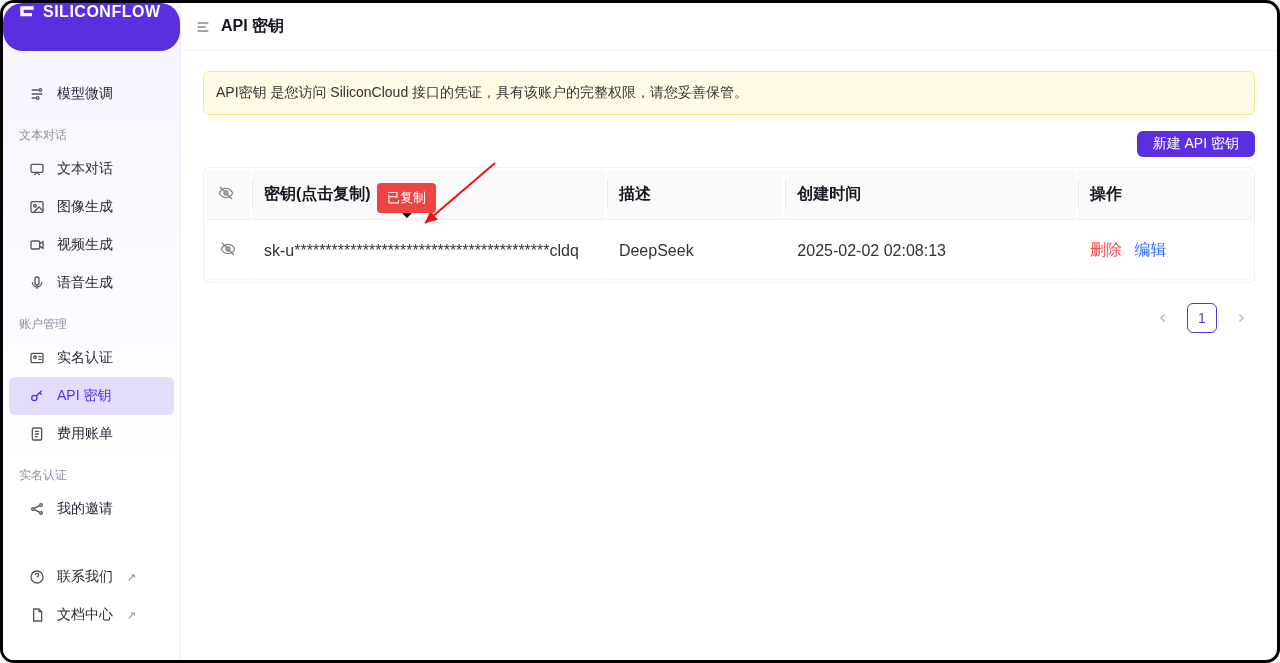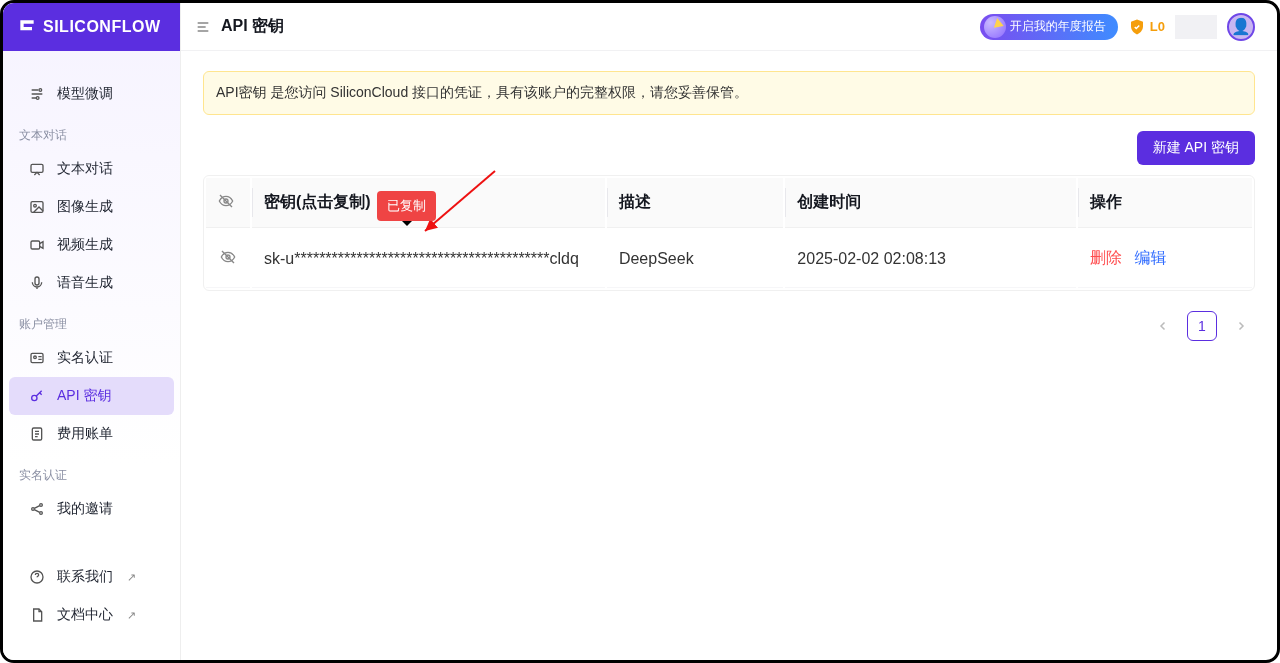--- a/index.html
+++ b/index.html
@@ -1,21 +1,21 @@
 <!DOCTYPE html>
 <html><head>
 <meta charset="utf-8">
 <style>
   * { box-sizing: border-box; margin: 0; padding: 0; }
   html, body { width: 1280px; height: 663px; font-family: -apple-system, "Segoe UI", "PingFang SC", "Microsoft YaHei", sans-serif; background: #fff; overflow: hidden; }
   body { border: 3px solid #000; border-radius: 14px; position: relative; }
 
   
   .sidebar { position: absolute; left: 0; top: 0; width: 178px; height: 100%; background: linear-gradient(180deg, #f6f3ff 0%, #ffffff 70%); border-right: 1px solid #eee; }
-  .brand { height: 48px; background: #5b2ee0; display: flex; align-items: center; padding-left: 14px; color: #fff; font-weight: 700; font-size: 16px; letter-spacing: 0.5px; gap: 6px; }
+  .brand { height: 48px; background: #5b2ee0; display: flex; align-items: flex-start; padding-left: 14px; color: #fff; font-weight: 700; font-size: 16px; letter-spacing: 0.5px; gap: 6px; border-radius: 20px; }
   .brand svg { width: 20px; height: 20px; }
   .nav { padding-top: 24px; }
   .nav-section-title { font-size: 12px; color: #8a8fa3; padding: 14px 16px 6px; }
   .nav-item { display: flex; align-items: center; gap: 12px; height: 38px; padding: 0 20px; font-size: 14px; color: #1f2430; cursor: pointer; border-radius: 6px; margin: 0 6px; }
   .nav-item.active { background: #e4dcfb; color: #5b2ee0; font-weight: 500; }
   .nav-item .ico { width: 16px; height: 16px; display: inline-flex; align-items: center; justify-content: center; color: #555; }
   .nav-item.active .ico { color: #5b2ee0; }
   .nav-item .ext-arrow { font-size: 11px; color: #888; margin-left: 2px; }
   .nav-spacer { height: 30px; }
 
@@ -29,21 +29,21 @@
   .report-pill .wiz::after { content: ""; position: absolute; top: 2px; left: 9px; width: 0; height: 0; border-left: 5px solid transparent; border-right: 5px solid transparent; border-bottom: 9px solid #ffd34e; transform: rotate(-10deg); }
   .level-badge { display: flex; align-items: center; gap: 4px; color: #f59e0b; font-weight: 700; font-size: 13px; }
   .level-badge .shield { width: 18px; height: 18px; }
   .header .placeholder { width: 42px; height: 24px; background: #f1f1f4; }
   .avatar { width: 28px; height: 28px; border-radius: 50%; background: #c8b6f2; border: 2px solid #6f47e8; overflow: hidden; display: inline-flex; align-items: center; justify-content: center; font-size: 16px; }
 
   
   .main { position: absolute; left: 178px; right: 0; top: 48px; bottom: 0; padding: 20px 22px; overflow: auto; }
   .notice { background: #fffbe6; border: 1px solid #ffe58f; color: #333; font-size: 14px; padding: 12px 12px; border-radius: 6px; }
   .toolbar { display: flex; justify-content: flex-end; margin: 16px 0 10px; }
-  .btn-primary { background: #5b2ee0; color: #fff; font-size: 14px; border: none; border-radius: 6px; height: 34px; padding: 0 16px; cursor: pointer; }
+  .btn-primary { background: #5b2ee0; color: #fff; font-size: 14px; border: none; border-radius: 6px; height: 26px; padding: 0 16px; cursor: pointer; }
 
   .table { width: 100%; border: 1px solid #f0f0f0; border-radius: 6px; font-size: 16px; }
   .table thead th { text-align: left; font-weight: 700; color: #14171f; background: #fafafa; padding: 14px 12px; border-bottom: 1px solid #f0f0f0; position: relative; }
   .table thead th:not(:first-child)::before { content: ""; position: absolute; left: 0; top: 10px; bottom: 10px; width: 1px; background: #e8e8ec; }
   .table tbody td { padding: 18px 12px; color: #333; border-bottom: 1px solid #f6f6f8; }
   .eye-slash { width: 16px; height: 16px; color: #888; cursor: pointer; display: inline-block; }
   .col-vis { width: 44px; text-align: center; }
   .action-del { color: #ff4d4f; cursor: pointer; margin-right: 8px; }
   .action-edit { color: #2f6bff; cursor: pointer; }
 
@@ -185,35 +185,20 @@
       <span class="ext-arrow">↗</span>
     </div>
   </nav>
 </aside>
 
 <header class="header">
   <span class="collapse-ico"><svg width="16" height="16" viewBox="0 0 24 24" stroke="currentColor" stroke-width="2" fill="none">
         <path d="M4 6h16M4 12h12M4 18h16"></path>
       </svg></span>
   <h1 class="page-title">API 密钥</h1>
-  <div class="right">
-    <div class="report-pill">
-      <span class="wiz"></span>
-      <span>开启我的年度报告</span>
-    </div>
-    <div class="level-badge">
-      <svg class="shield" viewBox="0 0 24 24" fill="#f59e0b">
-          <path d="M12 2l8 3v6c0 5-3.5 9-8 11-4.5-2-8-6-8-11V5l8-3z"></path>
-          <path d="M9 12l2 2 4-4" stroke="#fff" stroke-width="2" fill="none"></path>
-        </svg>
-      <span>L0</span>
-    </div>
-    <div class="placeholder"></div>
-    <span class="avatar">👤</span>
-  </div>
 </header>
 
 <main class="main">
   <div class="notice">API密钥 是您访问 SiliconCloud 接口的凭证，具有该账户的完整权限，请您妥善保管。</div>
 
   <div class="toolbar">
     <button class="btn-primary">新建 API 密钥</button>
   </div>
 
   <div style="position:relative">

